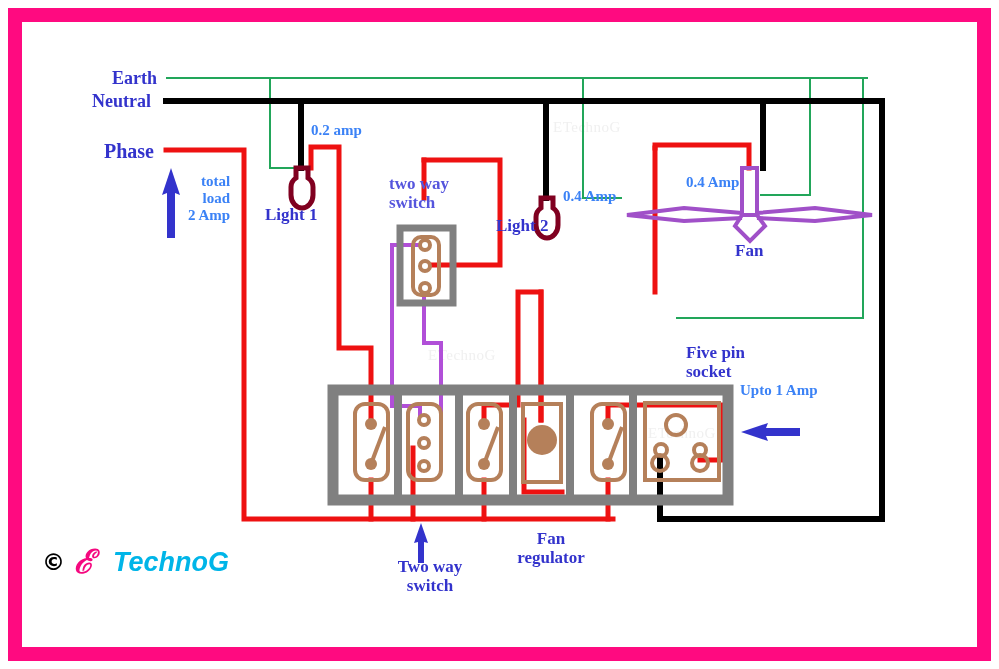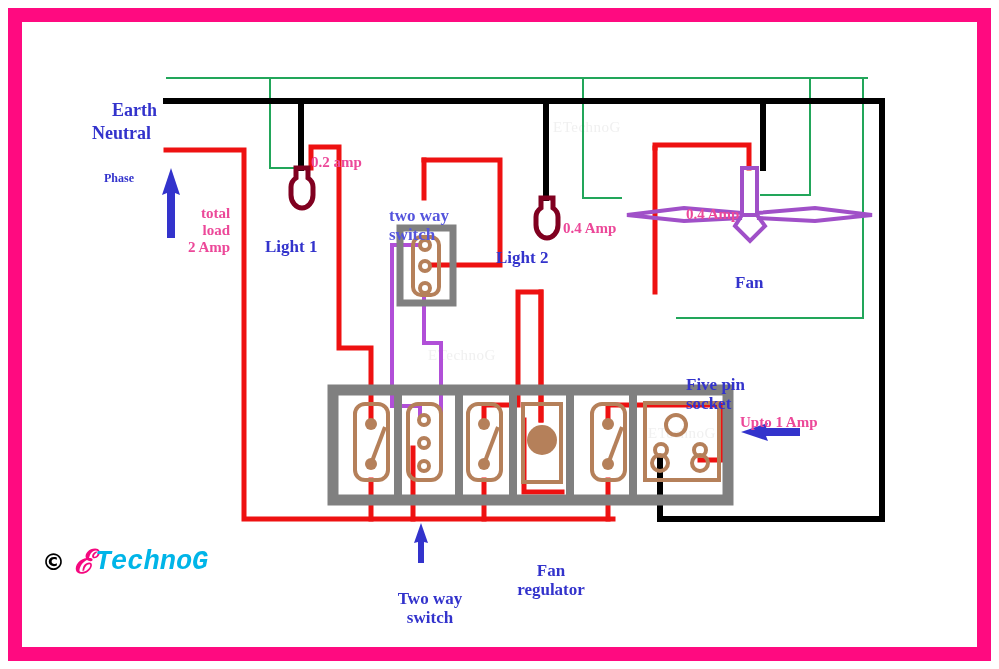--- a/index.html
+++ b/index.html
@@ -2,29 +2,29 @@
 <html><head>
 <meta charset="utf-8">
 <style>
   html,body{margin:0;padding:0;background:#ffffff;}
   body{width:999px;height:669px;font-family:"Liberation Serif",serif;}
   #root{position:relative;width:999px;height:669px;background:#ffffff;overflow:hidden;}
   #frame{position:absolute;left:8px;top:8px;width:983px;height:653px;
          border:14px solid #ff0a80;box-sizing:border-box;background:#ffffff;}
   svg#diagram{position:absolute;left:0;top:0;width:999px;height:669px;}
   .lbl{position:absolute;font-family:"Liberation Serif",serif;font-weight:bold;
-       line-height:1.12;white-space:pre-line;margin-top:32px;}
+       line-height:1.12;white-space:pre-line;}
   .blue{color:#3333cc;}
-  .red{color:#ec4899;}
+  .red{color:#3b82f6;}
   .logo{position:absolute;left:42px;top:546px;display:flex;align-items:center;}
   .logo .cmark{font-family:"DejaVu Sans",sans-serif;font-size:23px;color:#000;font-weight:bold;line-height:1;}
   .logo .le{font-family:"Liberation Serif",serif;font-style:italic;font-weight:bold;
             font-size:33px;color:#f5087f;margin-left:9px;line-height:1;}
-  .logo .lt{font-family:Liberation Mono, monospace;font-style:italic;font-weight:bold;
-            font-size:27px;color:#00b5e8;margin-left:1px;line-height:1;}
+  .logo .lt{font-family:Liberation Sans, sans-serif;font-style:italic;font-weight:bold;
+            font-size:27px;color:#00b5e8;margin-left:19px;line-height:1;}
   .wm{position:absolute;font-family:"Liberation Serif",serif;font-size:15px;
       color:#f0f0f0;letter-spacing:.5px;}
 </style>
 </head>
 <body>
 
 <div id="root">
   <div id="frame"></div>
 
   <div class="wm" style="left:553px;top:119px;">ETechnoG</div>
@@ -162,21 +162,21 @@
     <g fill="#3333cc">
       <polygon points="741,432 768,423 766,428 800,428 800,436 766,436 768,441"></polygon>
     </g>
     <g fill="#3333cc">
       <polygon points="421,523 428,543 424,542 424,563 418,563 418,542 414,543"></polygon>
     </g>
   </svg>
 
   <div class="lbl blue" style="left:112px;top:68px;font-size:18px;">Earth</div>
   <div class="lbl blue" style="left:92px;top:91px;font-size:18px;text-align:right;">Neutral</div>
-  <div class="lbl blue" style="left:104px;top:140px;font-size:12px;">Phase</div>
+  <div class="lbl blue" style="left:104px;top:140px;font-size:20px;">Phase</div>
 
   <div class="lbl red" style="left:188px;top:173px;font-size:15px;text-align:right;">total
 load
 2 Amp</div>
 
 
   <div class="lbl red" style="left:311px;top:122px;font-size:15px;">0.2 amp</div>
   <div class="lbl blue" style="left:265px;top:205px;font-size:17px;">Light 1</div>
 
   <div class="lbl red" style="left:563px;top:188px;font-size:15px;">0.4 Amp</div>

